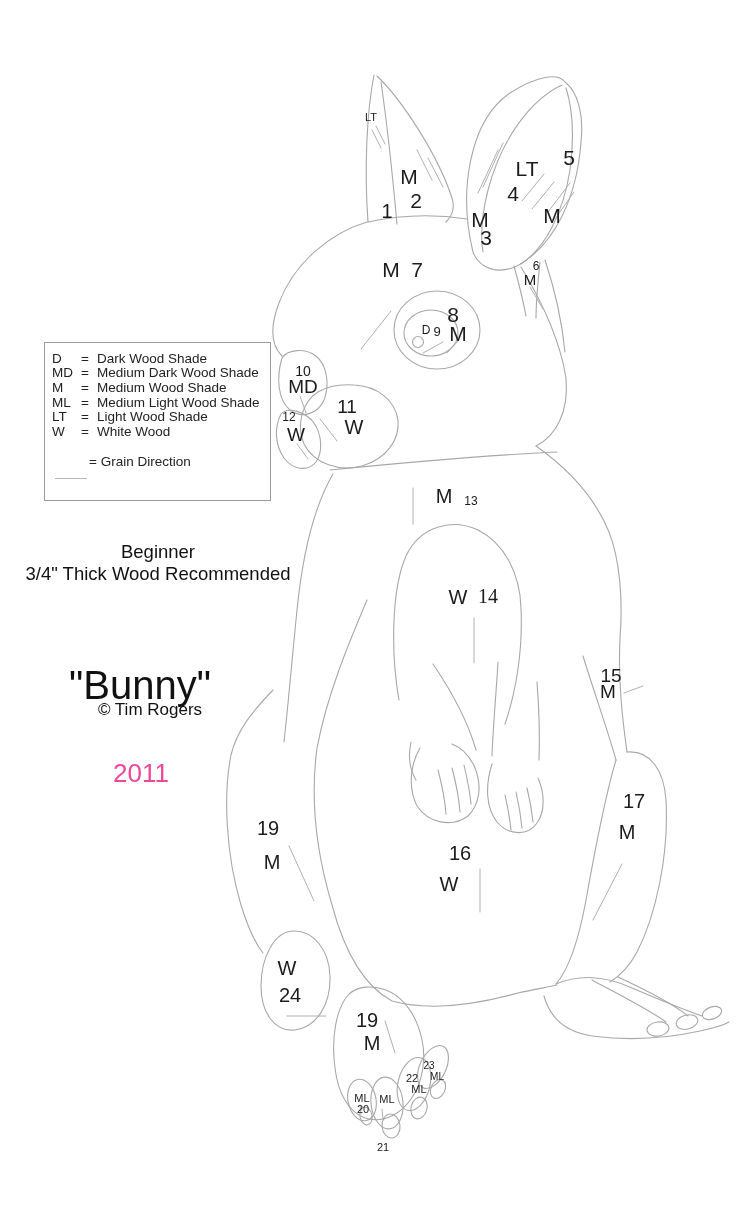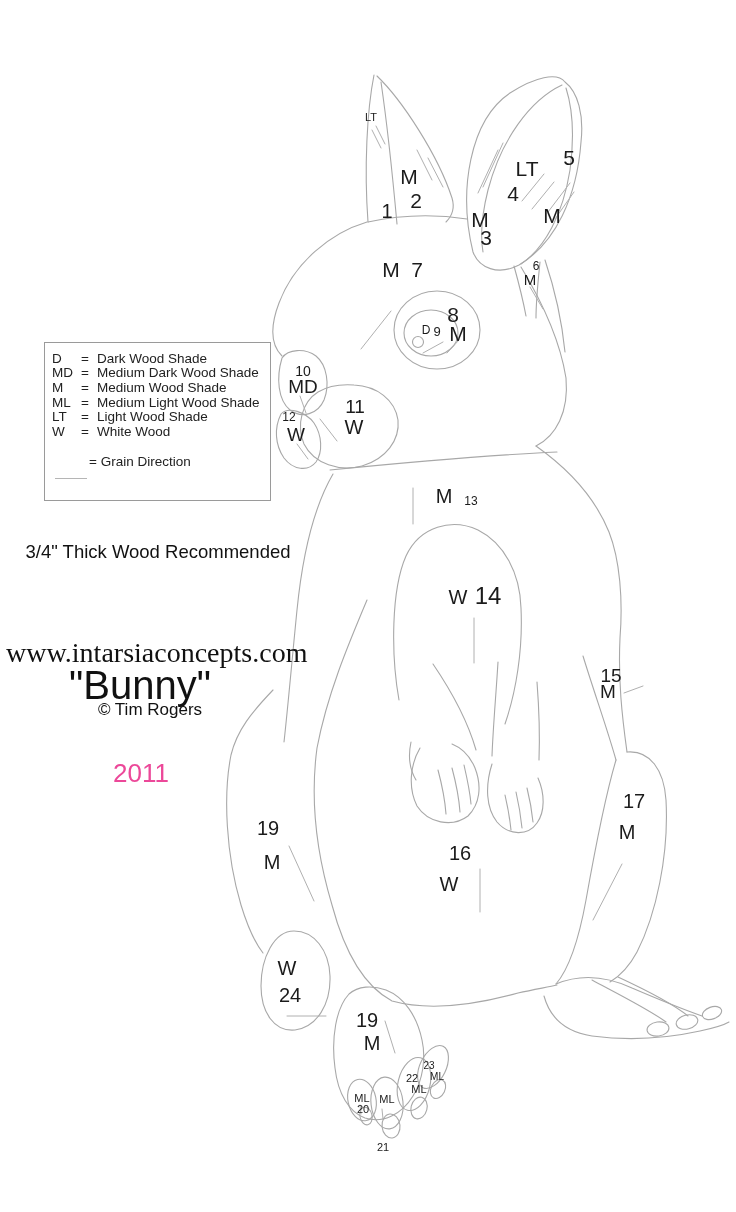--- a/index.html
+++ b/index.html
@@ -168,23 +168,23 @@
         <span class="lcode">W</span>
         <span class="leq">=</span>
         <span class="llabel">White Wood</span>
       </div>
     </div>
     <div class="grain-label">= Grain Direction</div>
     <div class="grain-line"></div>
   </div>
 
   <div class="info-lines">
+    <div>Beginner</div>
     <div>3/4" Thick Wood Recommended</div>
   </div>
-  <div class="website">www.intarsiaconcepts.com</div>
   <div class="title">"Bunny"</div>
   <div class="copyright">© Tim Rogers</div>
   <div class="year">2011</div>
 
   <span class="lbl" style="left:371px;top:117px;font-size:11px;">LT</span>
   <span class="lbl" style="left:387px;top:211px;font-size:20px;">1</span>
   <span class="lbl" style="left:409px;top:176px;font-size:21px;">M</span>
   <span class="lbl" style="left:416px;top:200px;font-size:21px;">2</span>
   <span class="lbl" style="left:480px;top:219px;font-size:21px;">M</span>
   <span class="lbl" style="left:486px;top:237px;font-size:21px;">3</span>
@@ -195,28 +195,28 @@
   <span class="lbl" style="left:536px;top:266px;font-size:12px;">6</span>
   <span class="lbl" style="left:530px;top:279px;font-size:15px;">M</span>
   <span class="lbl" style="left:391px;top:269px;font-size:21px;">M</span>
   <span class="lbl" style="left:417px;top:269px;font-size:21px;">7</span>
   <span class="lbl" style="left:453px;top:314px;font-size:21px;">8</span>
   <span class="lbl" style="left:458px;top:333px;font-size:21px;">M</span>
   <span class="lbl" style="left:426px;top:330px;font-size:12px;">D</span>
   <span class="lbl" style="left:437px;top:331px;font-size:13px;">9</span>
   <span class="lbl" style="left:303px;top:371px;font-size:14px;">10</span>
   <span class="lbl" style="left:303px;top:386px;font-size:19px;">MD</span>
-  <span class="lbl" style="left:347px;top:406px;font-size:19px;margin-left:8px;">11</span>
+  <span class="lbl" style="left:347px;top:406px;font-size:19px;">11</span>
   <span class="lbl" style="left:354px;top:427px;font-size:20px;">W</span>
   <span class="lbl" style="left:289px;top:417px;font-size:12px;">12</span>
   <span class="lbl" style="left:296px;top:434px;font-size:19px;">W</span>
   <span class="lbl" style="left:444px;top:496px;font-size:20px;">M</span>
   <span class="lbl" style="left:471px;top:501px;font-size:12px;">13</span>
   <span class="lbl" style="left:458px;top:597px;font-size:20px;">W</span>
-  <span class="lbl" style="left:488px;top:596px;font-size:24px;">14</span>
+  <span class="lbl" style="left:488px;top:596px;font-size:20px;font-family:Liberation Serif, serif;">14</span>
   <span class="lbl" style="left:611px;top:675px;font-size:19px;">15</span>
   <span class="lbl" style="left:608px;top:691px;font-size:19px;">M</span>
   <span class="lbl" style="left:460px;top:853px;font-size:20px;">16</span>
   <span class="lbl" style="left:449px;top:884px;font-size:20px;">W</span>
   <span class="lbl" style="left:634px;top:801px;font-size:20px;">17</span>
   <span class="lbl" style="left:627px;top:832px;font-size:20px;">M</span>
   <span class="lbl" style="left:268px;top:828px;font-size:20px;">19</span>
   <span class="lbl" style="left:272px;top:862px;font-size:20px;">M</span>
   <span class="lbl" style="left:367px;top:1020px;font-size:20px;">19</span>
   <span class="lbl" style="left:372px;top:1043px;font-size:20px;">M</span>

